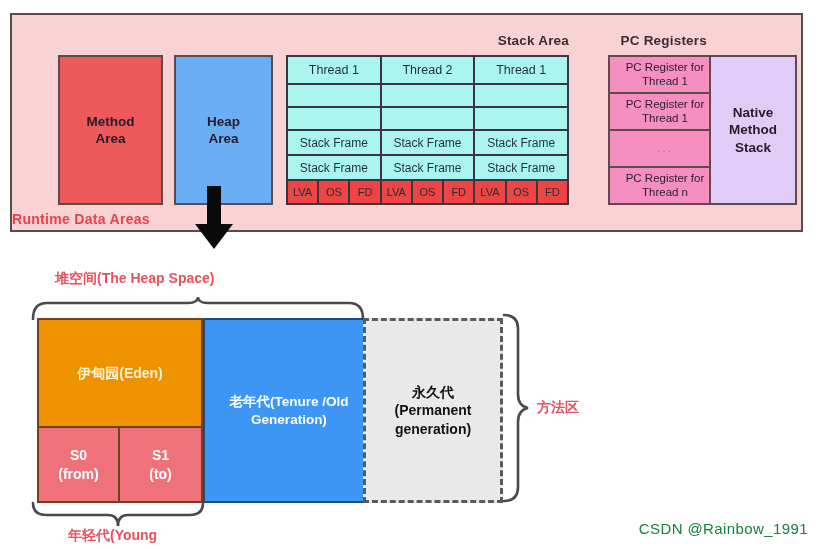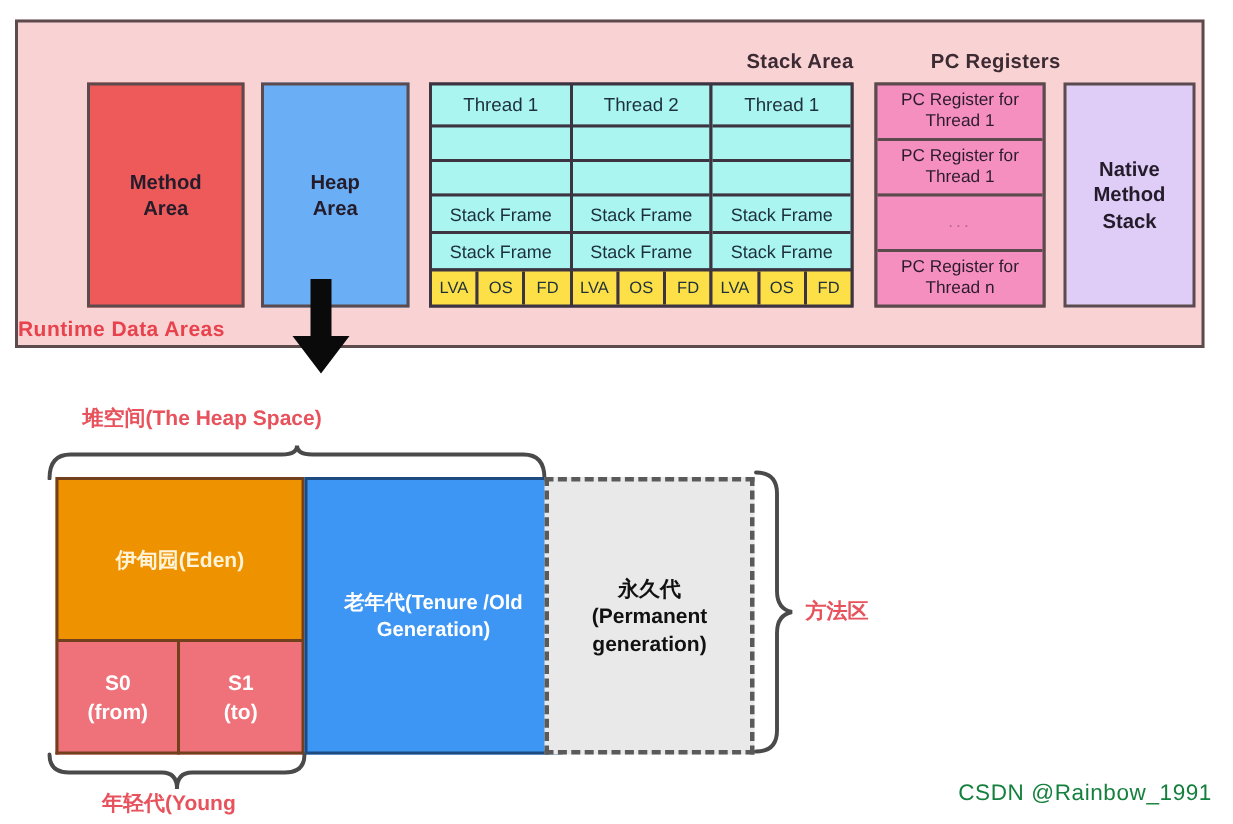--- a/index.html
+++ b/index.html
@@ -99,33 +99,33 @@
   .cell.frame { flex: 0 0 25px; }
   .sub-row {
     flex: 0 0 24px;
     display: flex;
     border-top: 2px solid #3c3440;
     background: #3c3440;
     box-sizing: border-box;
   }
   .sub-cell {
     flex: 1 1 0;
-    background: #fde047;
+    background: #ef4444;
     color: #1d2f3b;
     font-size: 11px;
     display: flex;
     align-items: center;
     justify-content: center;
   }
   .sub-cell + .sub-cell { border-left: 2px solid #3c3440; }
 
   
   #pc-registers-grid {
     position: absolute;
-    left: 571px; top: 40px; width: 114px; height: 150px;
+    left: 596px; top: 40px; width: 114px; height: 150px;
     border: 2px solid #5d4a4c;
     box-sizing: border-box;
     display: flex;
     flex-direction: column;
     background: #5d4a4c;
   }
   .pc-cell {
     flex: 1 1 0;
     background: #f48fc0;
     color: #2c1b2c;

